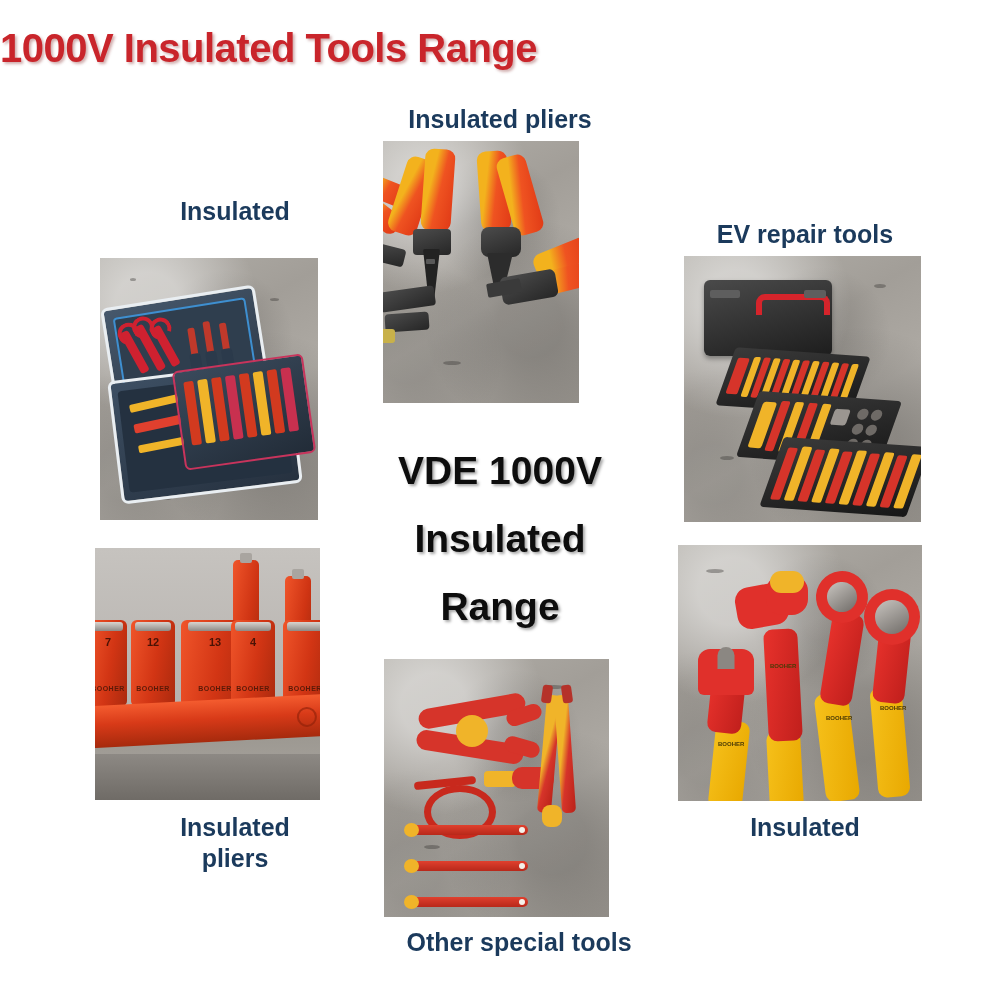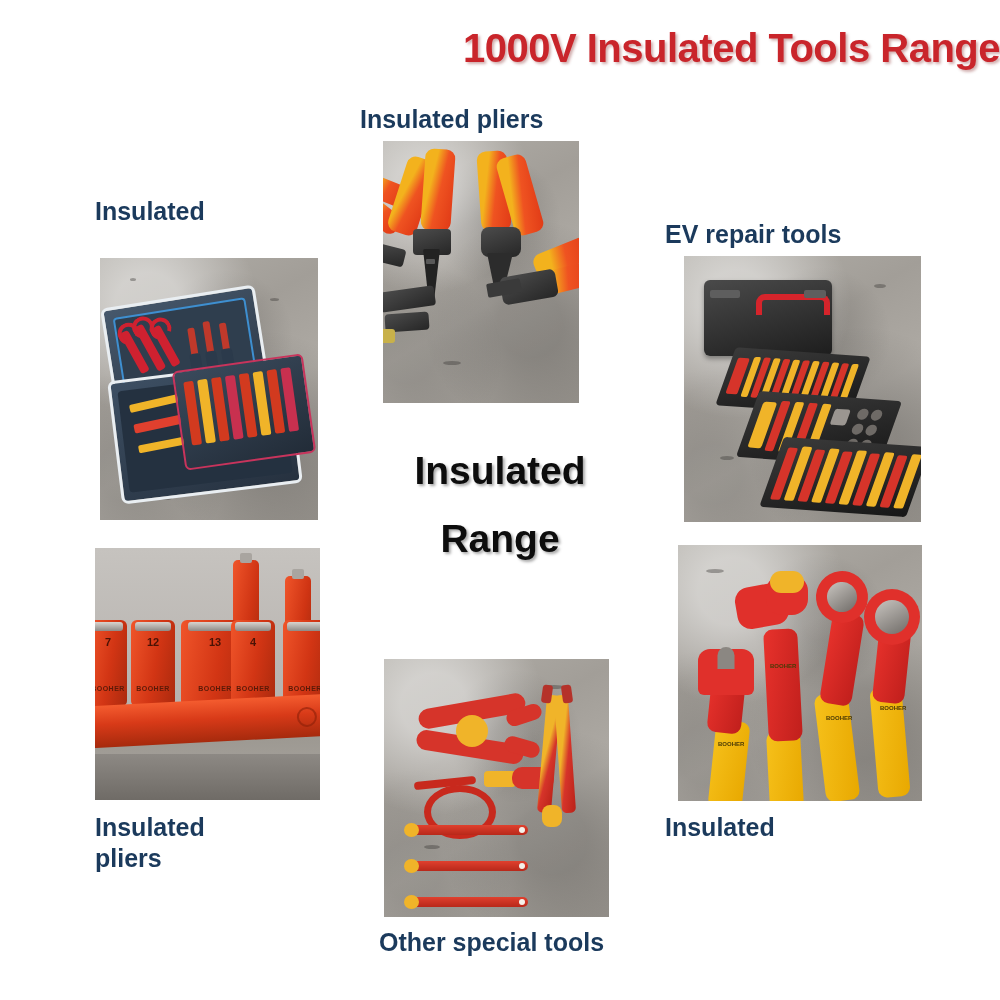--- a/index.html
+++ b/index.html
@@ -9,40 +9,40 @@
     background:#ffffff;
     font-family:"Liberation Sans", sans-serif;
     overflow:hidden;
     position:relative;
   }
   .stage{position:absolute;inset:0;}
 
   
   .headline{
     position:absolute;left:0;top:26px;width:1000px;
-    text-align:right;
+    text-align:left;
     font-size:40px;font-weight:bold;
     letter-spacing:-0.5px;
     color:#c9252b;
     text-shadow:2px 2px 3px rgba(120,20,20,0.35);
   }
 
   
   .centermark{
     position:absolute;left:350px;top:437px;width:300px;
     text-align:center;
     font-size:39px;font-weight:bold;line-height:68px;
     color:#0d0d0d;
     text-shadow:2px 2px 3px rgba(0,0,0,0.35);
   }
   .centermark span{display:block;}
 
   
   .caption{
-    position:absolute;text-align:left;
+    position:absolute;text-align:center;
     font-size:25px;font-weight:bold;line-height:31px;
     color:#1b3a5c;
   }
   .cap-screwdrivers{left:95px;top:196px;width:280px;}
   .cap-pliers{left:360px;top:104px;width:280px;}
   .cap-ev{left:665px;top:219px;width:280px;}
   .cap-sockets{left:95px;top:812px;width:280px;}
   .cap-special{left:379px;top:927px;width:280px;}
   .cap-wrenches{left:665px;top:812px;width:280px;}
 
@@ -136,20 +136,21 @@
     background:linear-gradient(100deg,#f0b429 0%,#f0b429 40%,#d6342a 60%,#b92218 100%);}
 </style>
 </head>
 <body>
 
 <div class="stage">
 
   <div class="headline">1000V Insulated Tools Range</div>
 
   <div class="centermark">
+    <span>VDE 1000V</span>
     <span>Insulated</span>
     <span>Range</span>
   </div>
 
   <div class="caption cap-screwdrivers">
     <div>Insulated</div>
   </div>
   <div class="caption cap-pliers">
     <div>Insulated pliers</div>
   </div>

